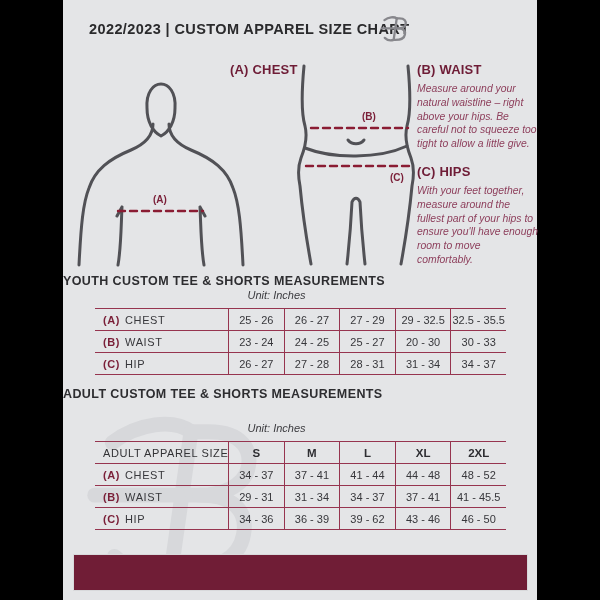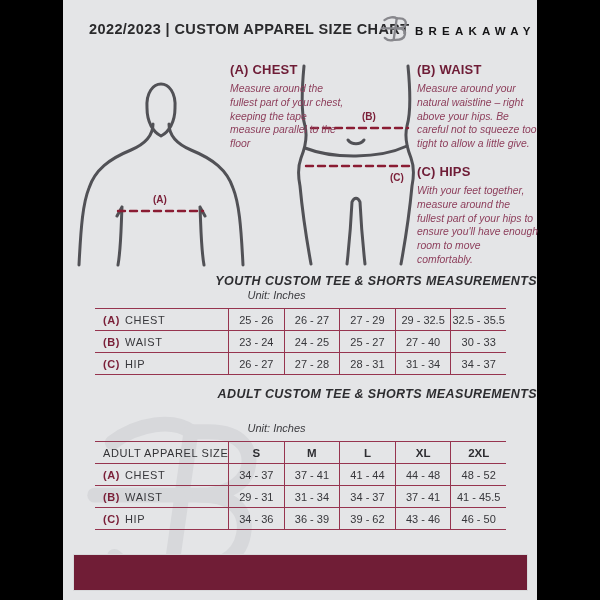--- a/index.html
+++ b/index.html
@@ -37,22 +37,22 @@
   .g-hips{left:354px;top:164px;width:122px;}
 
   
   .fig{z-index:1;}
   .fig path{fill:none;stroke:#515156;stroke-width:3;stroke-linecap:round;stroke-linejoin:round;}
   .fig .dash{stroke:#8a1c33;stroke-width:2.4;stroke-dasharray:7 5;}
   .fig text{font-family:"Liberation Sans",sans-serif;font-size:10px;font-weight:700;fill:#7a1f38;}
 
   
   .sec-title{
-    left:0;width:474px;text-align:right;font-size:12.5px;font-weight:700;
-    color:#2d2d30;letter-spacing:.4px;z-index:2;font-style:italic;
+    left:0;width:474px;text-align:left;font-size:12.5px;font-weight:700;
+    color:#2d2d30;letter-spacing:.4px;z-index:2;
   }
   .sec-unit{
     left:0;width:427px;text-align:center;font-size:11px;font-style:italic;color:#3a3a3e;z-index:2;
   }
 
   
   .size-table{
     left:32px;width:411px;border-top:1.4px solid #96344f;z-index:2;
   }
   .trow{
@@ -85,21 +85,20 @@
 
   <div class="abs hdr-title">2022/2023  |  CUSTOM APPAREL SIZE CHART</div>
   <svg class="abs logo" viewBox="0 0 44 40">
     <path d="M8 7 C14 2.5 22 1.5 26 4.5"></path>
     <path d="M26 4.5 L21.5 36"></path>
     <path d="M26 4.5 H30 C38 4.5 40 9 39 13 C38 17 33 19 28 19 H23"></path>
     <path d="M28 19 C36 19 39 23 38 28 C37 34 31 36 24 36 H21.5"></path>
     <path d="M4 19 H23"></path>
     <path d="M8.5 33 C12 36.5 17 37.5 21.5 36"></path>
   </svg>
-  <div class="abs brand">BREAKAWAY</div>
 
   <svg class="abs fig" style="left:8px;top:60px;" width="176" height="207" viewBox="0 0 176 207">
     <path d="M76 48 C74 16 106 16 104 48 C104 62 98 72 90 76 C82 72 76 62 76 48"></path>
     <path d="M82 64 C82 76 74 84 60 90 C38 99 24 110 18 128 C12 143 10 165 8 205"></path>
     <path d="M98 64 C98 76 106 84 120 90 C142 99 156 110 162 128 C168 143 170 165 172 205"></path>
     <path d="M51 147 L46 156 M51 147 C50 168 50 188 47 205"></path>
     <path d="M129 147 L134 156 M129 147 C130 168 130 188 133 205"></path>
     <path class="dash" d="M47 151 H132"></path>
     <text x="82" y="143">(A)</text>
   </svg>
@@ -111,21 +110,20 @@
     <path d="M27 88 C55 99 101 99 129 86"></path>
     <path d="M74 142 C76 137 80 137 82 142 M74 142 C73 162 71 186 69 204 M82 142 C83 162 85 186 87 204"></path>
     <path class="dash" d="M33 68 H130"></path>
     <path class="dash" d="M28 106 H133"></path>
     <text x="84" y="60">(B)</text>
     <text x="112" y="121">(C)</text>
   </svg>
 
   <div class="abs guide g-chest">
     <h3>(A) CHEST</h3>
-    <p>Measure around the fullest part of your chest, keeping the tape measure parallel to the floor</p>
   </div>
   <div class="abs guide g-hips">
     <h3>(C) HIPS</h3>
     <p>With your feet together, measure around the fullest part of your hips to ensure you'll have enough room to move comfortably.</p>
   </div>
   <div class="abs guide g-waist">
     <h3>(B) WAIST</h3>
     <p>Measure around your natural waistline – right above your hips. Be careful not to squeeze too tight to allow a little give.</p>
   </div>
 
@@ -153,21 +151,21 @@
       <div class="tcell">32.5 - 35.5</div>
     </div>
     <div class="trow">
       <div class="tcell label-cell">
         <span class="pfx">(B)</span>
         <span>WAIST</span>
       </div>
       <div class="tcell">23 - 24</div>
       <div class="tcell">24 - 25</div>
       <div class="tcell">25 - 27</div>
-      <div class="tcell">27 - 40</div>
+      <div class="tcell">20 - 30</div>
       <div class="tcell">30 - 33</div>
     </div>
     <div class="trow">
       <div class="tcell label-cell">
         <span class="pfx">(C)</span>
         <span>HIP</span>
       </div>
       <div class="tcell">26 - 27</div>
       <div class="tcell">27 - 28</div>
       <div class="tcell">28 - 31</div>

